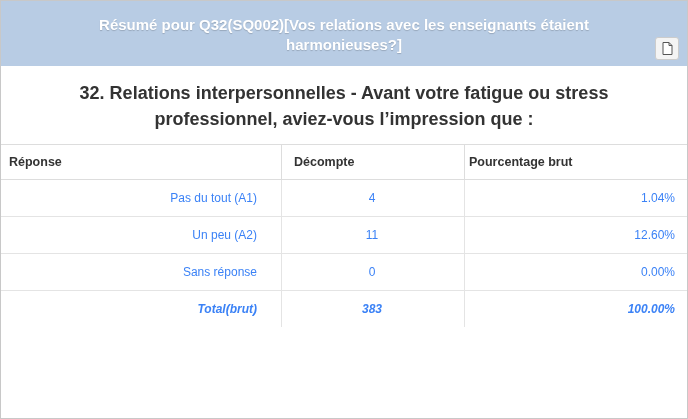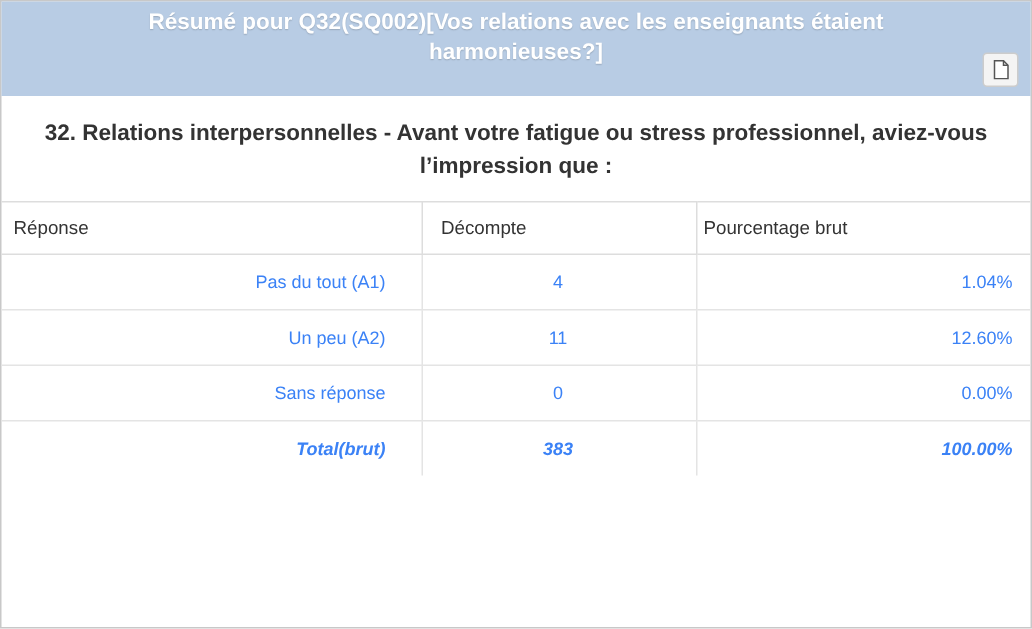--- a/index.html
+++ b/index.html
@@ -22,21 +22,21 @@
     border: 1px solid #c8c8c8;
     background: #ffffff;
     position: relative;
   }
   .panel-header {
     background: #b8cce4;
     color: #ffffff;
     text-align: center;
     font-weight: bold;
     font-size: 15px;
-    padding: 4px 40px 10px 40px;
+    padding: 14px 40px 10px 40px;
     line-height: 1.35;
     position: relative;
     box-sizing: border-box;
     min-height: 63px;
   }
   .panel-header .title-text {
     display: block;
     text-shadow: 0 1px 1px rgba(0,0,0,0.18);
   }
   .export-btn {
@@ -50,33 +50,33 @@
     border-radius: 3px;
     display: flex;
     align-items: center;
     justify-content: center;
     cursor: pointer;
   }
   .export-btn svg { display: block; }
   .question {
     text-align: center;
     font-weight: bold;
-    font-size: 15px;
+    font-size: 18px;
     color: #333333;
     padding: 14px 18px 12px 18px;
     line-height: 1.45;
   }
   table.summary {
     width: 100%;
     border-collapse: collapse;
     font-size: 12px;
   }
   table.summary th {
     text-align: left;
-    font-weight: normal;
+    font-weight: bold;
     color: #333333;
     padding: 10px 10px 10px 8px;
     border-top: 1px solid #dddddd;
     border-bottom: 1px solid #dddddd;
     font-size: 12.5px;
   }
   table.summary th.col-reponse { width: 262px; border-right: 1px solid #dddddd; }
   table.summary th.col-decompte { width: 160px; border-right: 1px solid #dddddd; padding-left: 12px; }
   table.summary th.col-pourcent { padding-left: 4px; }
 

